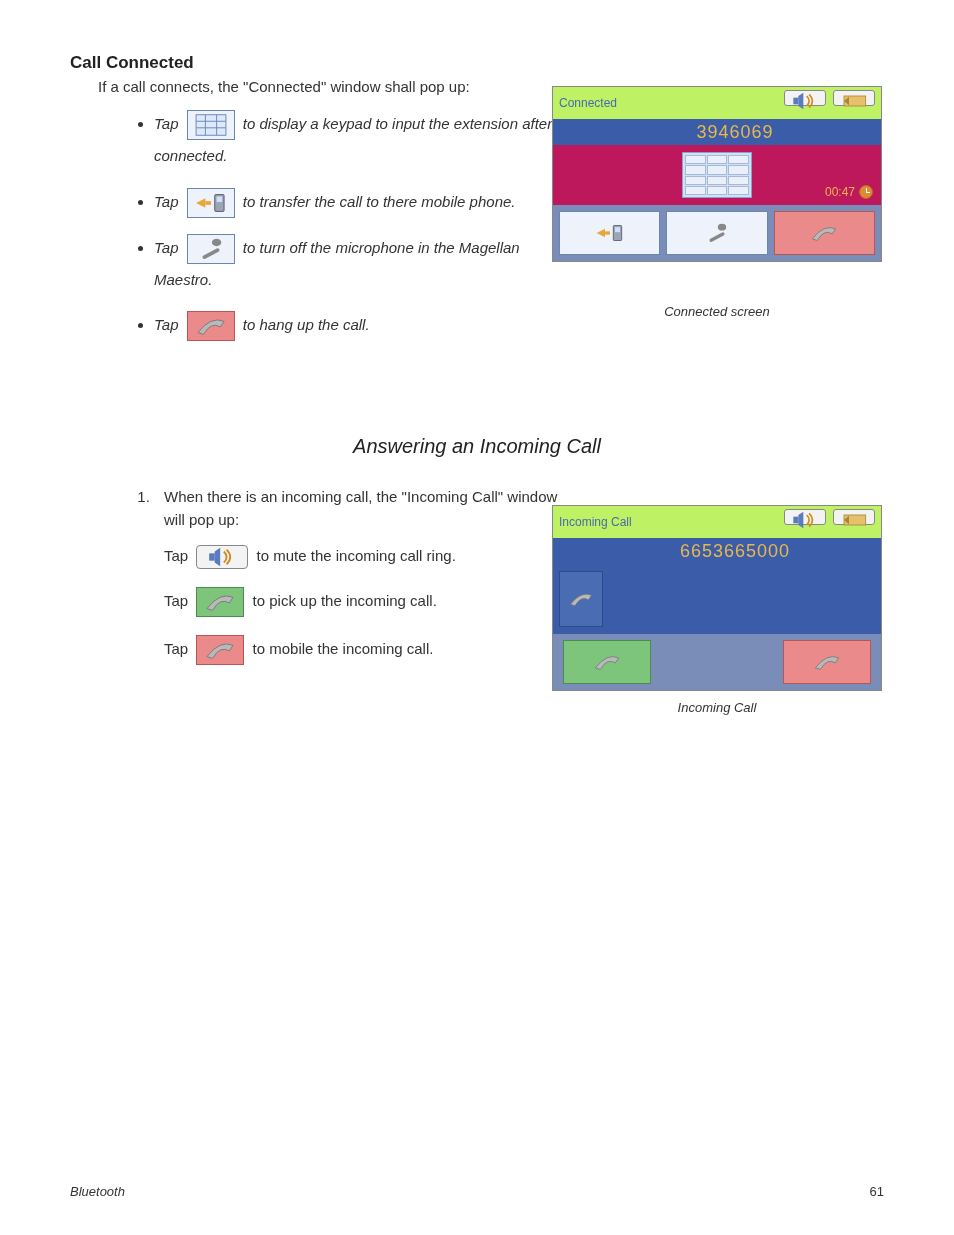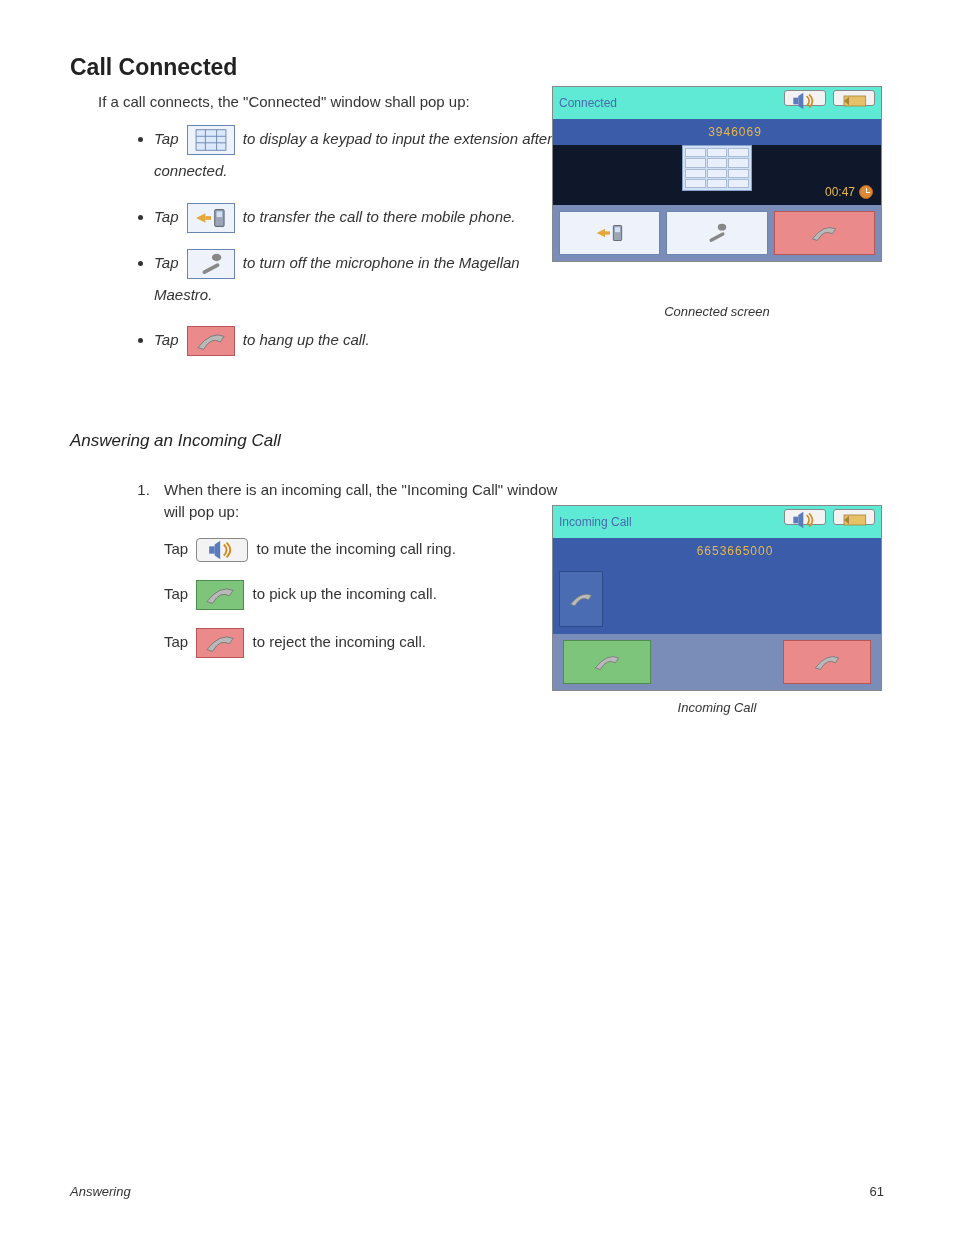--- a/index.html
+++ b/index.html
@@ -9,30 +9,30 @@
     height: 1235px;
     background: #fff;
     color: #333;
     position: relative;
     padding: 50px 70px 40px 70px;
     font-size: 15px;
     line-height: 1.5;
   }
   h2.section {
     font-weight: bold;
-    font-size: 23px;
-    margin-bottom: 6px;
+    font-size: 17px;
     color: #222;
   }
   h3.subsection {
     font-style: italic;
     font-weight: normal;
-    font-size: 17px;
-    margin: 72px 0 12px 0;
+    font-size: 20px;
+    margin: 90px 0 12px 0;
     color: #222;
+    text-align: center;
   }
   .indent1 { margin-left: 28px; }
   .bullets { margin-left: 84px; margin-top: 10px; font-style: italic; }
   .bullets li { list-style: disc; margin-bottom: 14px; line-height: 2.1; }
   .olist { margin-left: 84px; margin-top: 25px; }
   .olist > li { list-style: decimal; margin-bottom: 14px; padding-left: 10px; }
   .sub-lines { margin-top: 14px; }
   .sub-lines .ln { margin-bottom: 18px; }
 
   
@@ -52,52 +52,52 @@
 
   
   .shot {
     position: absolute;
     width: 330px;
     background: #3b5ca8;
     border: 1px solid #888;
     font-size: 12px;
   }
   .shot .titlebar {
-    background: #5eead4;
+    background: #bef264;
     height: 22px;
     display:flex;
     align-items:center;
     justify-content:space-between;
     padding: 16px 6px;
     color:#4a6aae;
   }
   .tbtn {
     display:inline-block;
     width: 42px; height: 16px;
     background:#f3f3f3;
     border:1px solid #888;
     border-radius:3px;
     margin-left:4px;
     position:relative;
   }
   .shot .number-band {
     background:#3b5ca8;
     color:#e8b84a;
     text-align:center;
-    font-size:12px;
+    font-size:18px;
     height:26px;
     line-height:26px;
     letter-spacing:1px;
     padding-left:36px;
   }
   .shot .midrow {
-    background:#0f172a;
+    background:#be185d;
     height:60px;
     display:flex;
-    align-items:flex-start;
+    align-items:center;
     justify-content:center;
     gap:6px;
     position:relative;
   }
   .keypad-mini {
     width:70px; height:46px;
     background:#cfe0f7;
     border:1px solid #8aa3c8;
     display:grid;
     grid-template-columns:repeat(3,1fr);
@@ -324,21 +324,21 @@
         <span class="ibox green"><svg viewBox="0 0 48 30">
               <use href="#ic-handset"></use>
             </svg></span>
         <span>to pick up the incoming call.</span>
       </div>
       <div class="ln">
         <span>Tap</span>
         <span class="ibox red"><svg viewBox="0 0 48 30">
               <use href="#ic-handset"></use>
             </svg></span>
-        <span>to reject the incoming call.</span>
+        <span>to mobile the incoming call.</span>
       </div>
     </div>
   </li>
 </ol>
 
 <div class="shot" id="shot2">
   <div class="titlebar">
     <span>Incoming Call</span>
     <span>
       <span class="tbtn"><svg viewBox="0 0 48 24">
@@ -366,15 +366,15 @@
     <div class="bbtn red">
         <svg viewBox="0 0 48 30" width="40" height="26">
           <use href="#ic-handset"></use>
         </svg>
       </div>
   </div>
 </div>
 <div class="caption" id="cap2">Incoming Call</div>
 
 <div class="footer">
-  <span class="fl">Answering</span>
+  <span class="fl">Bluetooth</span>
   <span>61</span>
 </div>
 
 </body></html>

